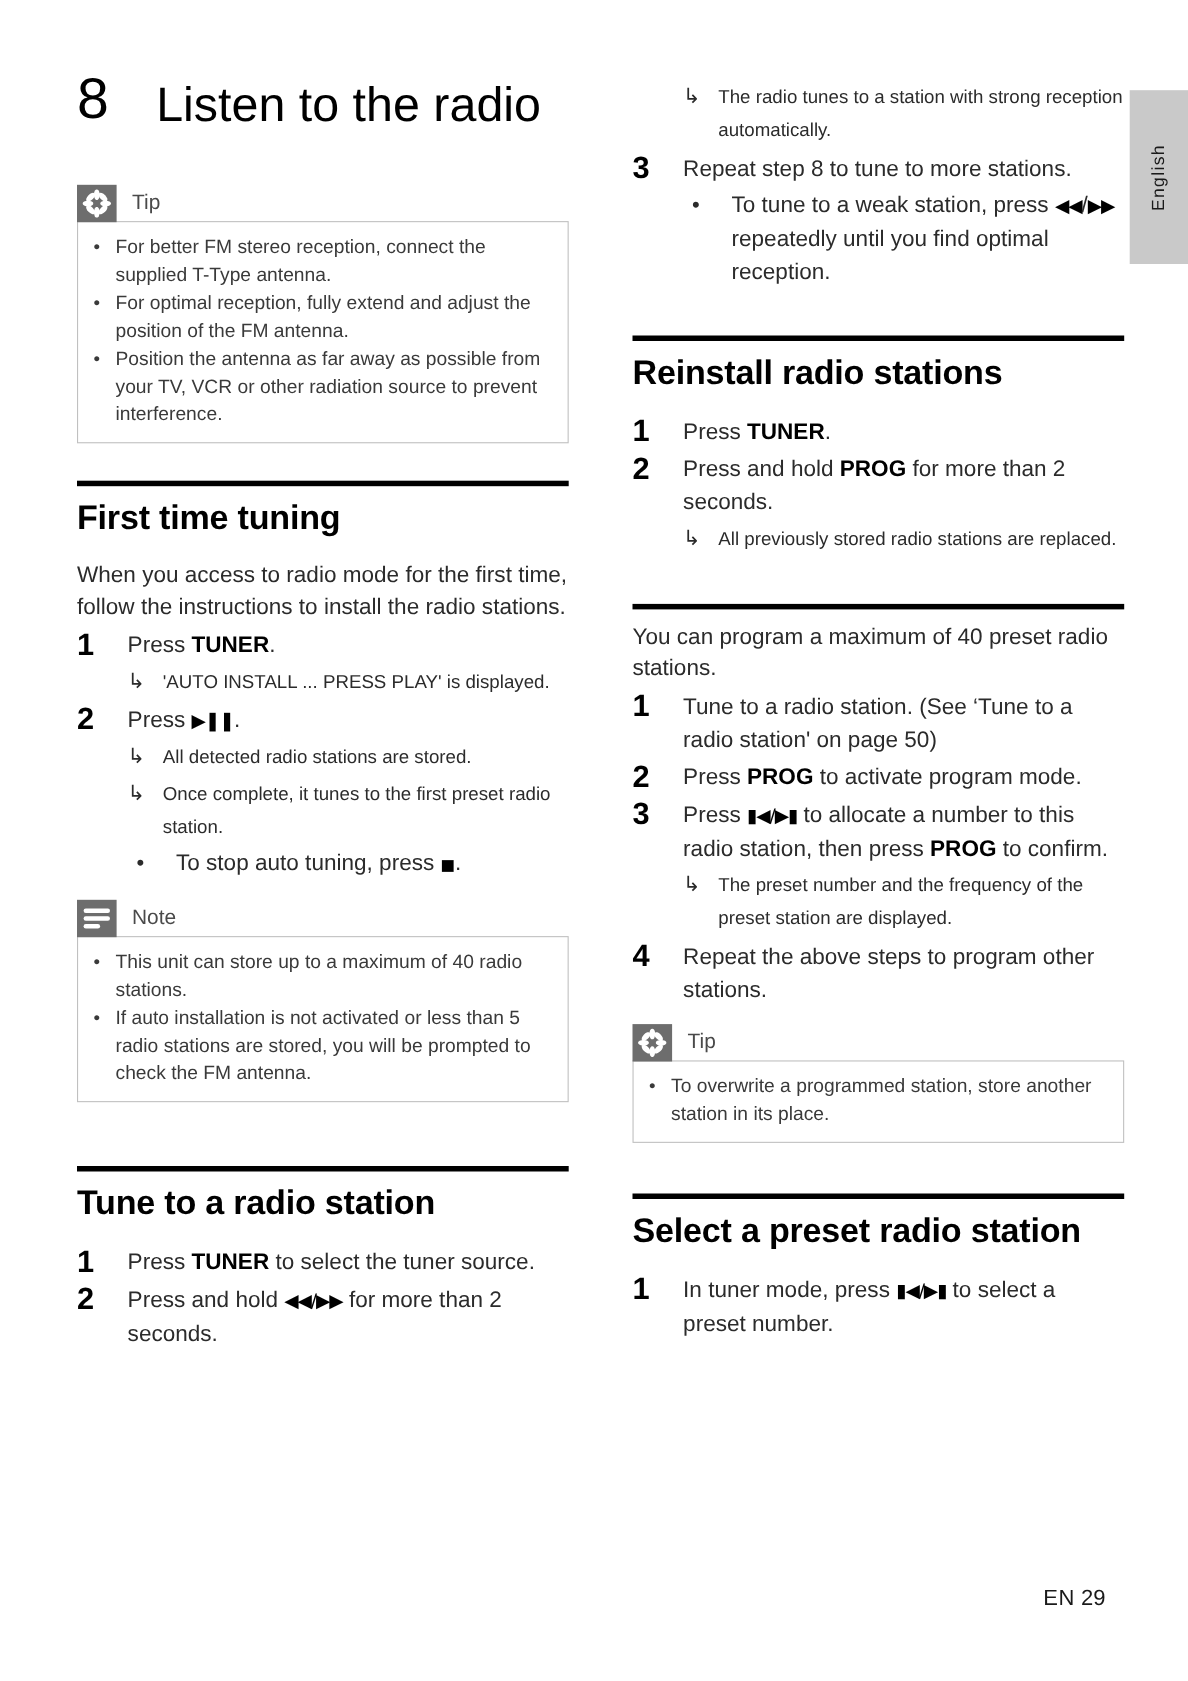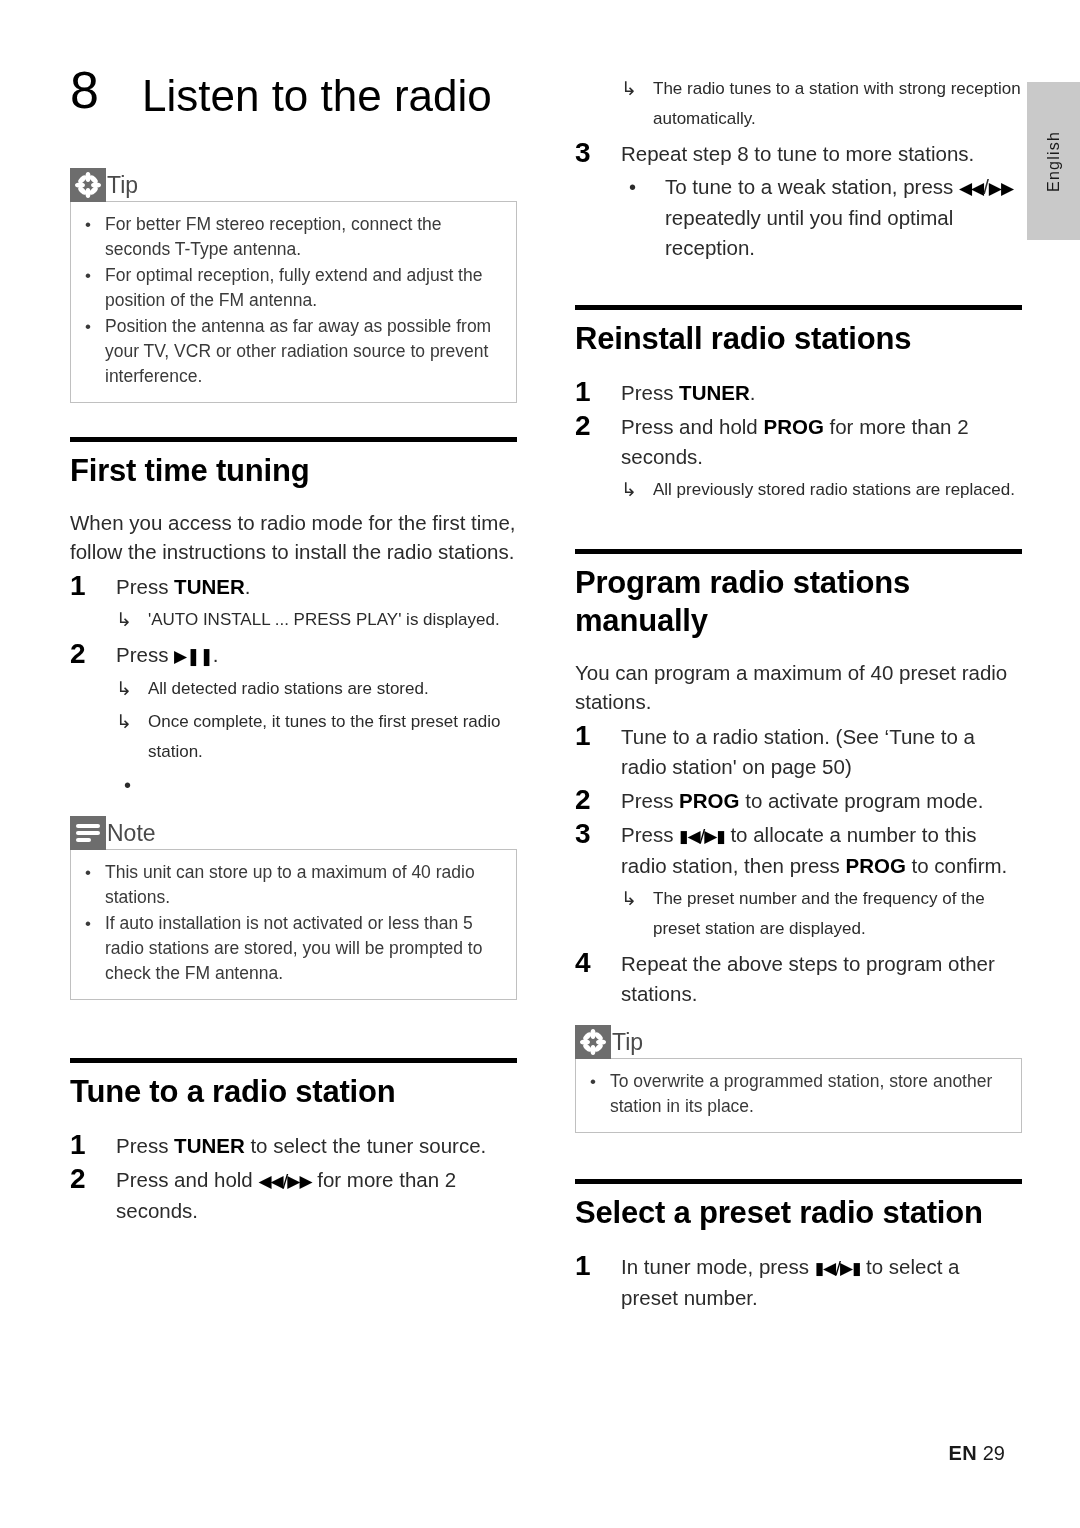--- a/index.html
+++ b/index.html
@@ -170,24 +170,24 @@
     height: 34px;
   }
   .callout-icon {
     width: 36px;
     height: 34px;
     background: #6d6d6d;
     flex: none;
     position: relative;
   }
   .callout-label {
-    font-size: 23px;
+    font-size: 19px;
     line-height: 34px;
     color: #4a4a4a;
-    padding-left: 1px;
+    padding-left: 14px;
   }
   .callout-body {
     border: 1px solid #c0c0c0;
     border-top: 1px solid #c0c0c0;
     padding: 10px 14px 12px 14px;
     margin-top: -1px;
   }
   .callout-body ul {
     list-style: none;
     margin: 0;
@@ -253,21 +253,21 @@
   .footer {
     position: absolute;
     left: 0;
     right: 0;
     top: 1442px;
     text-align: right;
     padding-right: 75px;
     font-size: 20px;
     color: #1a1a1a;
   }
-  .footer .en { font-weight: 700; letter-spacing: 0.5px; }
+  .footer .en { font-weight: 400; letter-spacing: 0.5px; }
   .footer .pg { font-weight: 400; }
 </style>
 </head>
 <body>
 
 <div class="page">
 
   <div class="lang-tab">
     <span>English</span>
   </div>
@@ -295,21 +295,21 @@
               <circle cx="13" cy="13" r="3.1" fill="#6d6d6d"></circle>
             </g>
           </svg>
         </div>
         <div class="callout-label">Tip</div>
       </div>
       <div class="callout-body">
         <ul>
           <li>
             <span class="callout-dot">•</span>
-            <span class="callout-text">For better FM stereo reception, connect the seconds T-Type antenna.</span>
+            <span class="callout-text">For better FM stereo reception, connect the supplied T-Type antenna.</span>
           </li>
           <li>
             <span class="callout-dot">•</span>
             <span class="callout-text">For optimal reception, fully extend and adjust the position of the FM antenna.</span>
           </li>
           <li>
             <span class="callout-dot">•</span>
             <span class="callout-text">Position the antenna as far away as possible from your TV, VCR or other radiation source to prevent interference.</span>
           </li>
         </ul>
@@ -340,20 +340,21 @@
         <div class="result">
           <span class="result-arrow">↳</span>
           <span class="result-text">All detected radio stations are stored.</span>
         </div>
         <div class="result">
           <span class="result-arrow">↳</span>
           <span class="result-text">Once complete, it tunes to the first preset radio station.</span>
         </div>
         <div class="subbullet">
           <span class="subbullet-dot">•</span>
+          <span class="subbullet-text">To stop auto tuning, press <span class="glyph-sm">■</span>.</span>
         </div>
       </li>
     </ol>
 
     <div class="callout">
       <div class="callout-head">
         <div class="callout-icon">
           <div class="note-glyph">
             <i></i>
             <i></i>
@@ -428,21 +429,20 @@
           <div class="step-text">Press and hold <b>PROG</b> for more than 2 seconds.</div>
         </div>
         <div class="result">
           <span class="result-arrow">↳</span>
           <span class="result-text">All previously stored radio stations are replaced.</span>
         </div>
       </li>
     </ol>
 
     <div class="rule" style="margin-top:44px"></div>
-    <h2 class="section">Program radio stations manually</h2>
     <p class="body">You can program a maximum of 40 preset radio stations.</p>
 
     <ol class="steps">
       <li>
         <div class="step">
           <div class="step-num">1</div>
           <div class="step-text">Tune to a radio station. (See ‘Tune to a radio station' on page 50)</div>
         </div>
       </li>
       <li>

